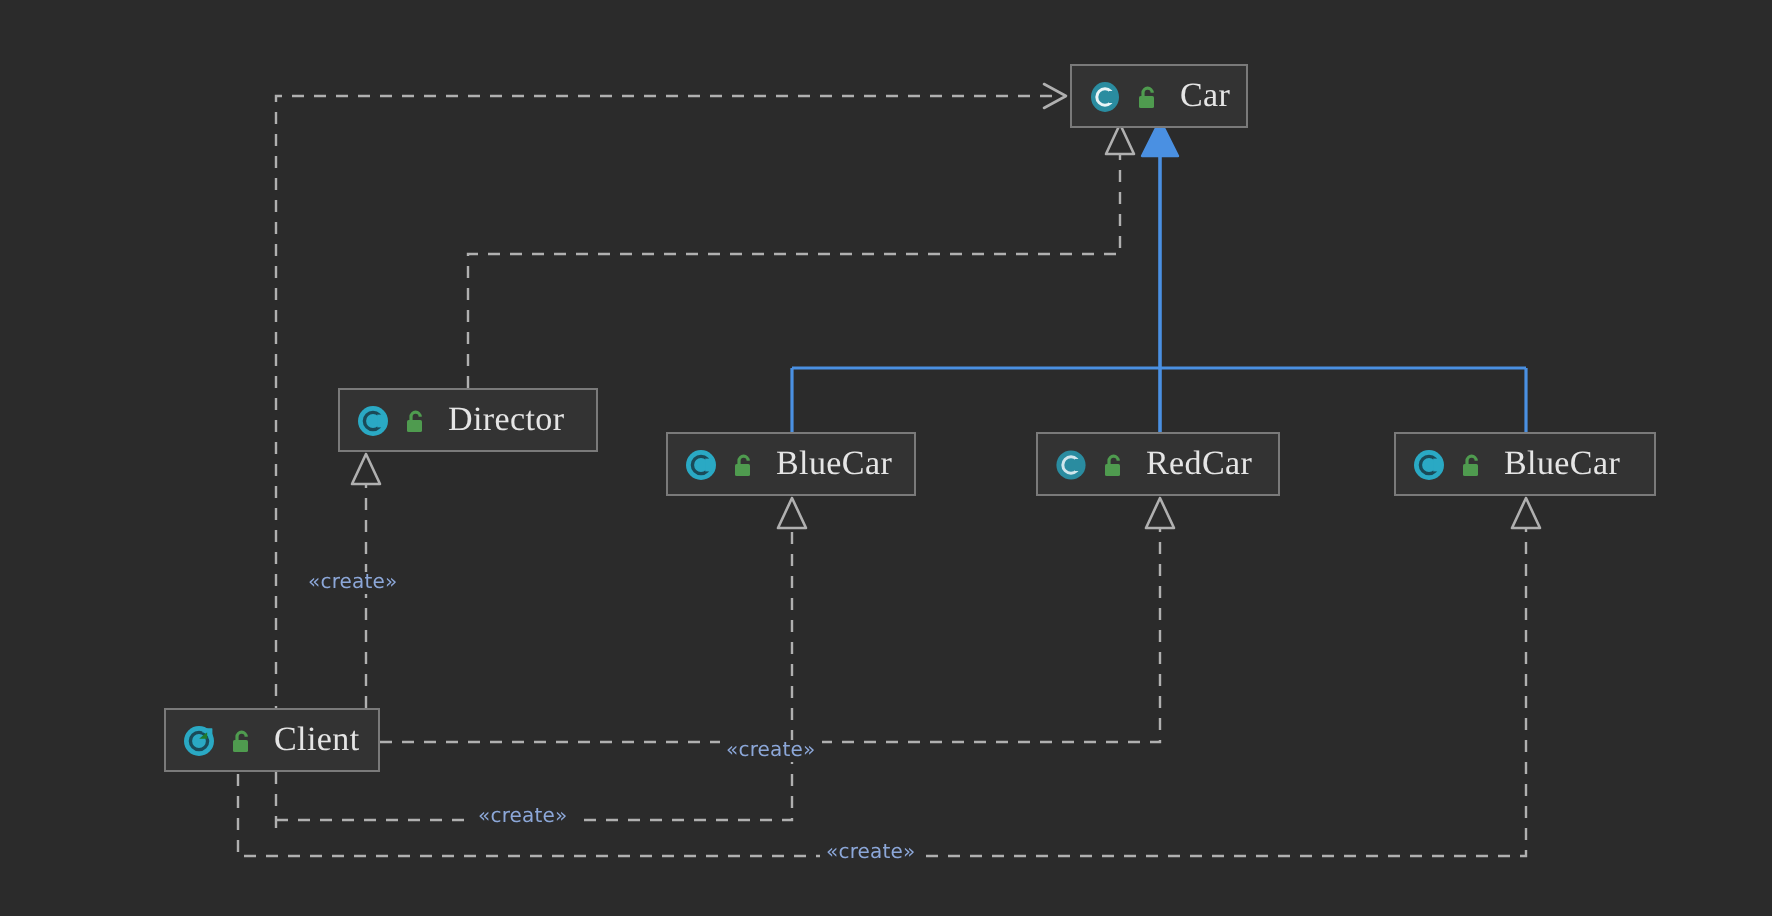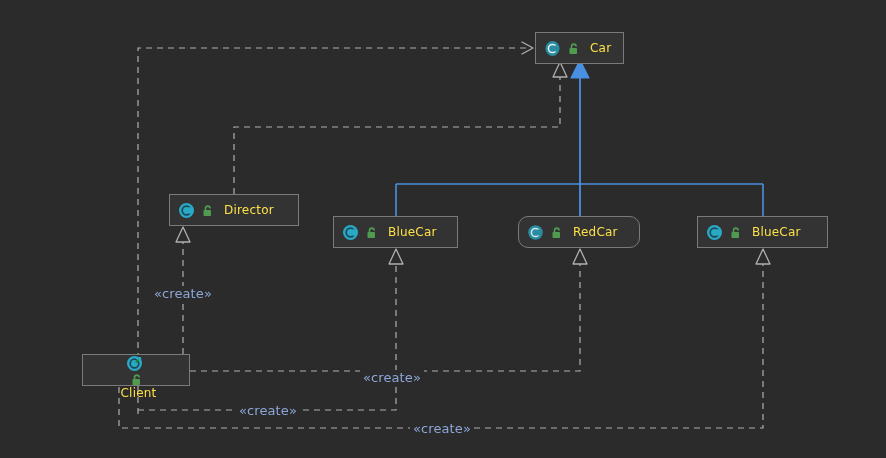--- a/index.html
+++ b/index.html
@@ -27,42 +27,43 @@
     box-sizing: border-box;
     display: flex;
     align-items: center;
     background: #333333;
     border: 1px solid #7a7a7a;
     padding: 0 12px 0 8px;
     height: 32px;
     white-space: nowrap;
   }
   .node-label {
-    color: #fde047;
-    font-size: 12px;
+    color: #e5e5e5;
+    font-size: 17px;
     letter-spacing: 0.2px;
     margin-left: 9px;
+    font-family: Liberation Serif, serif;
   }
   .icon-class {
     width: 17px;
     height: 17px;
     flex: 0 0 17px;
     position: relative;
   }
   .icon-lock {
     width: 14px;
     height: 14px;
     flex: 0 0 14px;
     position: relative;
     margin-left: 6px;
   }
   .edge-label {
     position: absolute;
     color: #8ca7d8;
-    font-size: 13px;
+    font-size: 10px;
     background: #2b2b2b;
     padding: 0 3px;
     white-space: nowrap;
     letter-spacing: 0.1px;
   }
 </style>
 </head>
 <body>
 
 <div id="diagram-root">
@@ -157,21 +158,21 @@
     </span>
     <span class="icon-lock">
       <svg width="14" height="14" viewBox="0 0 14 14">
         <path d="M4.5 6 v-1.6 a2.3 2.3 0 0 1 4.6 0" fill="none" stroke="#4f9b4f" stroke-width="1.6"></path>
         <rect x="2.5" y="6" width="7.5" height="6" rx="0.8" fill="#4f9b4f"></rect>
       </svg>
     </span>
     <span class="node-label">Director</span>
   </div>
 
-  <div class="node" style="left:518px; top:216px; width:122px;border-radius:10px;">
+  <div class="node" style="left:518px; top:216px; width:122px;">
     <span class="icon-class">
       <svg width="17" height="17" viewBox="0 0 17 17">
         <circle cx="8.5" cy="8.5" r="7.3" fill="#2a8ca0"></circle>
         <circle cx="8.5" cy="8.5" r="4.1" fill="none" stroke="#cfe6ec" stroke-width="1.5"></circle>
         <rect x="10.5" y="5.5" width="4.2" height="6" fill="#2a8ca0"></rect>
       </svg>
     </span>
     <span class="icon-lock">
       <svg width="14" height="14" viewBox="0 0 14 14">
         <path d="M4.5 6 v-1.6 a2.3 2.3 0 0 1 4.6 0" fill="none" stroke="#4f9b4f" stroke-width="1.6"></path>
@@ -191,21 +192,21 @@
     </span>
     <span class="icon-lock">
       <svg width="14" height="14" viewBox="0 0 14 14">
         <path d="M4.5 6 v-1.6 a2.3 2.3 0 0 1 4.6 0" fill="none" stroke="#4f9b4f" stroke-width="1.6"></path>
         <rect x="2.5" y="6" width="7.5" height="6" rx="0.8" fill="#4f9b4f"></rect>
       </svg>
     </span>
     <span class="node-label">BlueCar</span>
   </div>
 
-  <div class="node" style="left:82px; top:354px; width:108px;flex-direction:column;">
+  <div class="node" style="left:82px; top:354px; width:108px;">
     <span class="icon-class">
       <svg width="17" height="17" viewBox="0 0 17 17">
         <circle cx="8.5" cy="8.5" r="7.5" fill="#2aa9c4"></circle>
         <circle cx="8.5" cy="8.5" r="4.3" fill="none" stroke="#1a4a58" stroke-width="1.7"></circle>
         <path d="M9 2.2 L15 2.2 L15 8.2 Z" fill="#2aa9c4"></path>
         <path d="M8.6 7.4 L12.6 4.0 L12.6 7.4 Z" fill="#1f7a2e"></path>
         <path d="M10.2 3.2 L14.2 3.2 L14.2 7.2" fill="none" stroke="#2aa9c4" stroke-width="2"></path>
       </svg>
     </span>
     <span class="icon-lock">

